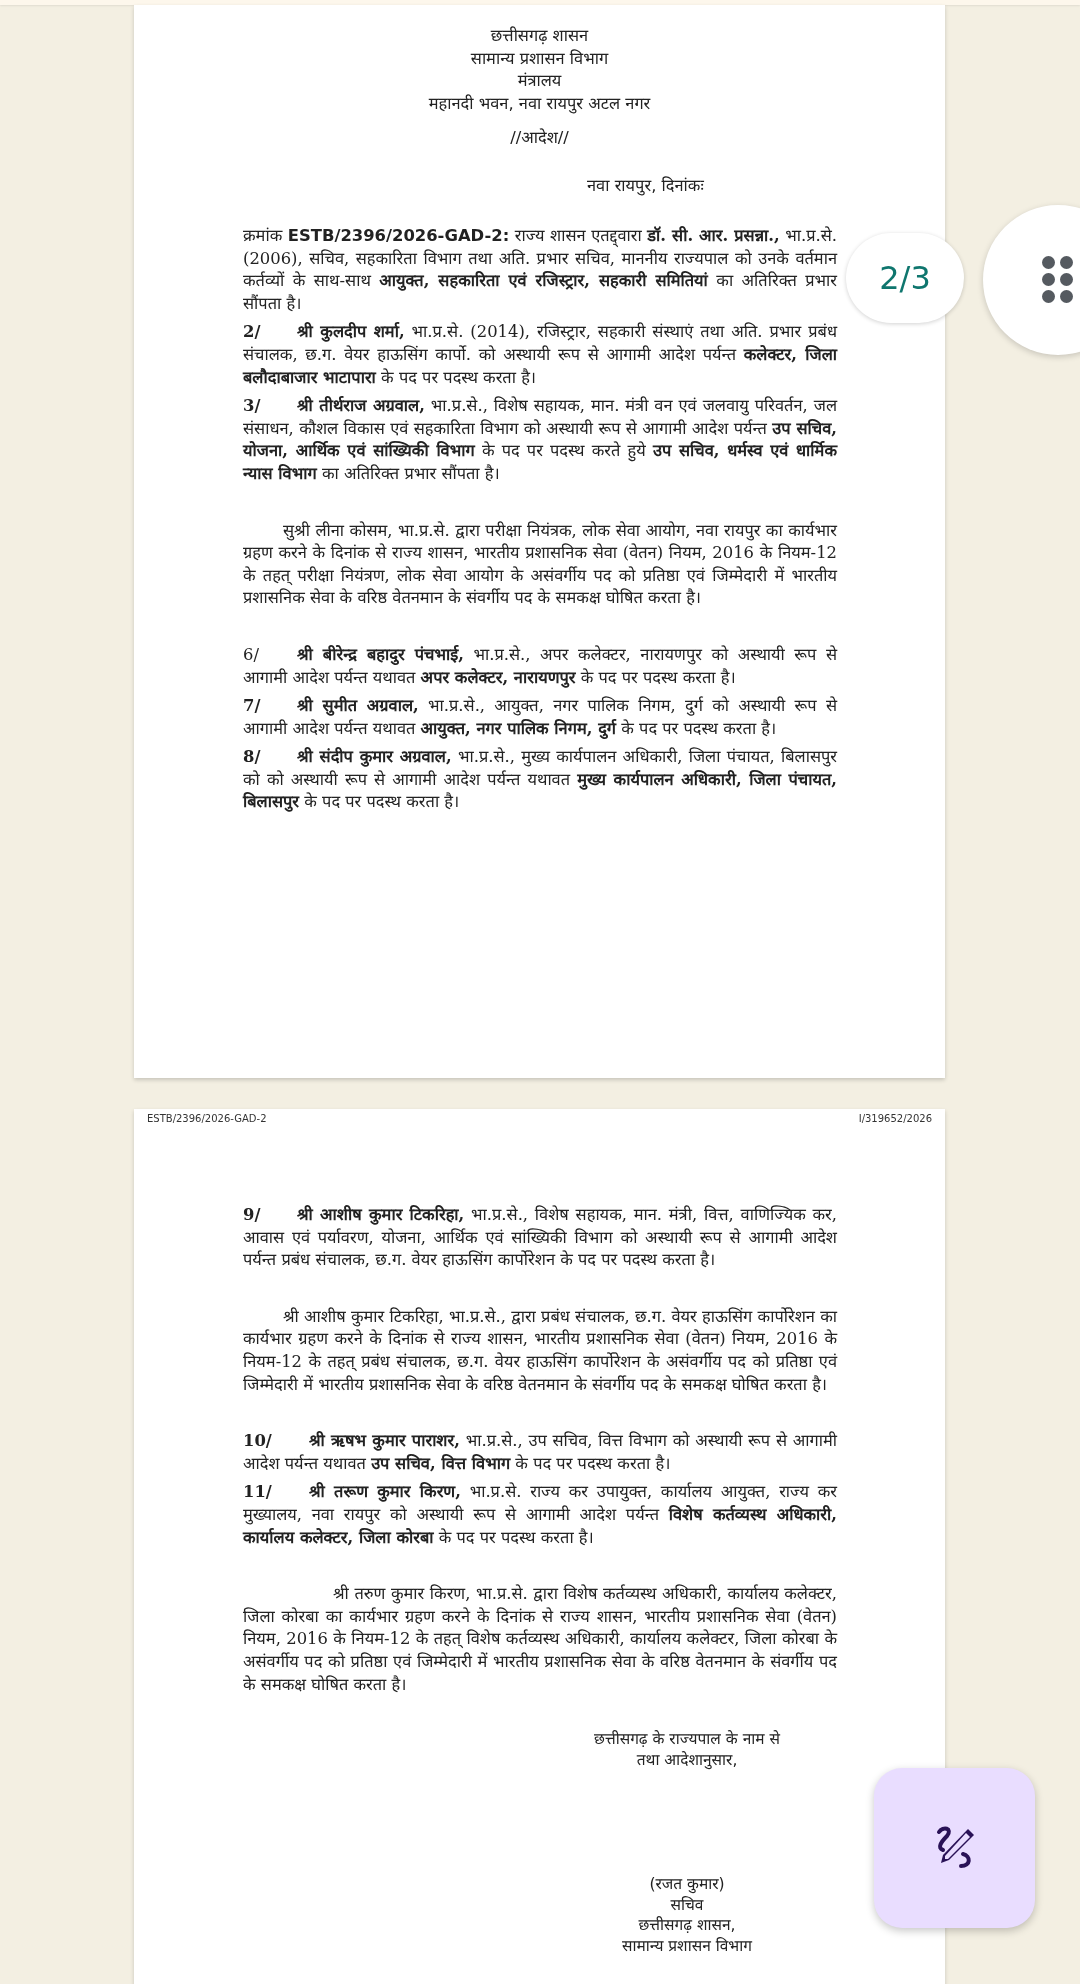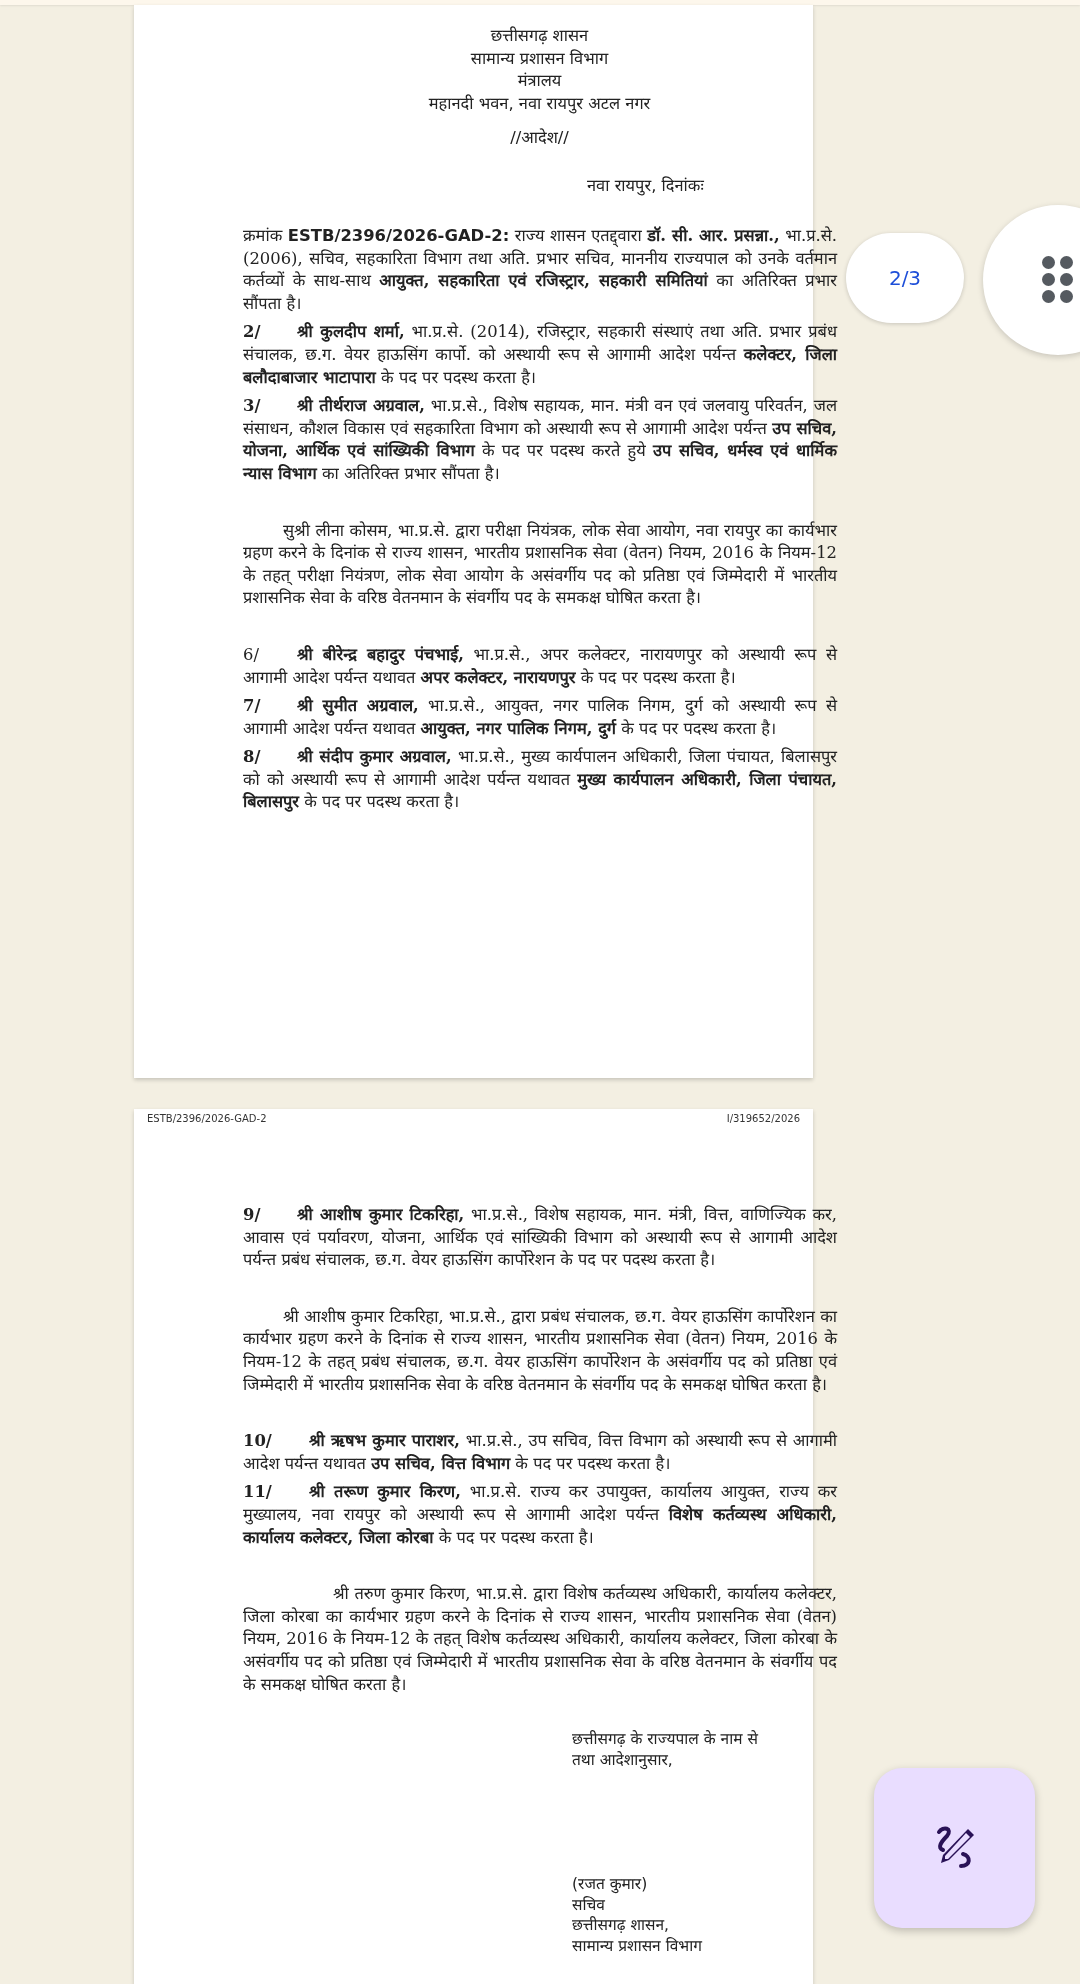--- a/index.html
+++ b/index.html
@@ -4,43 +4,43 @@
 <style>
   html, body { margin:0; padding:0; }
   body {
     width:1080px; height:1984px; overflow:hidden; position:relative;
     background:#f3efe2;
     font-family:"DejaVu Serif","Liberation Serif",serif;
     color:#222;
   }
   .topbar { position:absolute; left:0; top:0; width:1080px; height:5px; background:#fdf7ec; box-shadow:0 1px 2px rgba(0,0,0,0.08); }
   .page {
-    position:absolute; left:134px; width:679px; background:#fff;
+    position:absolute; left:134px; width:811px; background:#fff;
     box-shadow:0 2px 4px rgba(0,0,0,0.18);
   }
   .page1 { top:5px; height:1073px; }
   .page2 { top:1109px; height:900px; }
   .textcol { position:absolute; left:103px; width:606px; font-size:16.4px; line-height:22.6px; }
-  .center { text-align:left; }
+  .center { text-align:center; }
   .head { position:absolute; left:0; width:811px; text-align:center; font-size:16.4px; line-height:22.5px; font-family:"DejaVu Sans","Liberation Sans",sans-serif; }
   .justify { text-align:justify; text-align-last:left; }
   p { margin:6px; }
   b { font-weight:bold; }
   .num { display:inline-block; width:54px; font-weight:bold; }
   .numplain { display:inline-block; width:54px; }
   .indent { text-indent:40px; }
   .indent2 { text-indent:90px; }
   .gap { height:22px; }
   .hdr-small { position:absolute; top:4px; font-size:10px; font-family:"DejaVu Sans","Liberation Sans",sans-serif; color:#333; }
   .sig { position:absolute; font-family:"DejaVu Sans","Liberation Sans",sans-serif; font-size:15.5px; line-height:20.5px; color:#222; }
   .page-indicator {
     position:absolute; left:846px; top:233px; width:118px; height:90px; border-radius:45px;
     background:#fff; box-shadow:0 1px 4px rgba(0,0,0,0.18);
     display:flex; align-items:center; justify-content:center;
-    font-family:"DejaVu Sans","Liberation Sans",sans-serif; font-size:20px; color:#1d4ed8;
+    font-family:"DejaVu Sans","Liberation Sans",sans-serif; font-size:32px; color:#0f766e;
   }
   .menu-fab {
     position:absolute; left:983px; top:205px; width:150px; height:150px; border-radius:75px;
     background:#fff; box-shadow:0 2px 6px rgba(0,0,0,0.18);
   }
   .menu-fab .dots { position:absolute; left:59px; top:51px; width:30px; display:grid; grid-template-columns:13px 13px; gap:4px 5px; }
   .menu-fab .dot { width:13px; height:13px; border-radius:50%; background:#555a60; }
   .draw-fab {
     position:absolute; left:874px; top:1768px; width:161px; height:160px; border-radius:28px;
     background:#e9ddff; box-shadow:0 3px 8px rgba(0,0,0,0.22);

